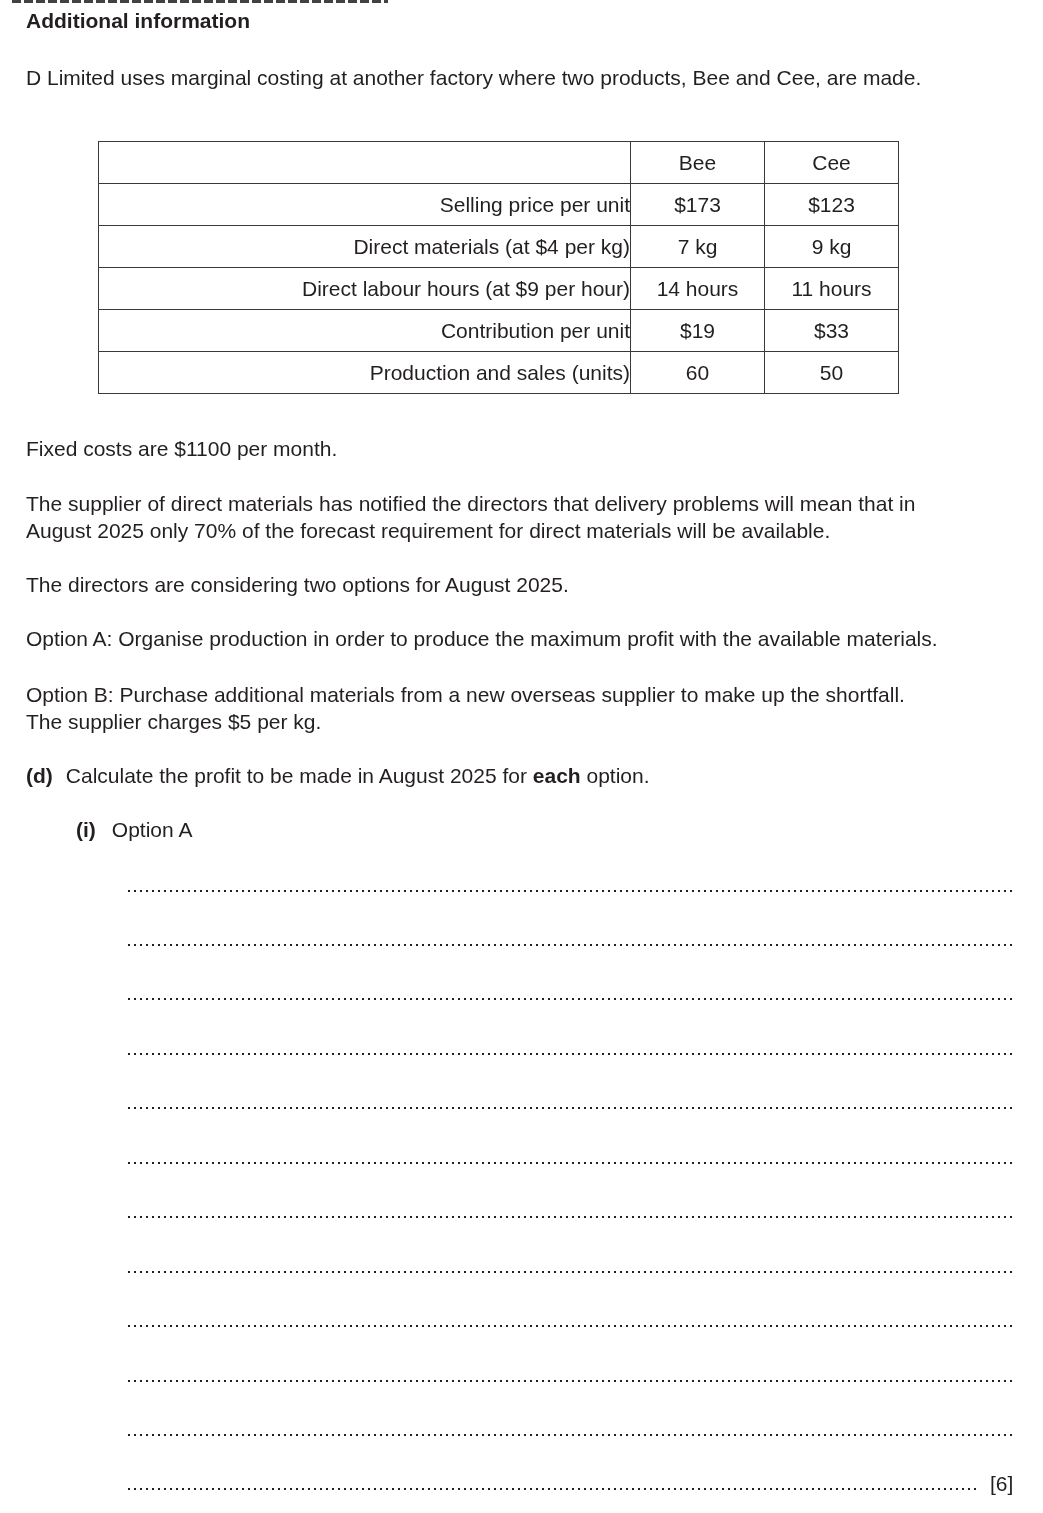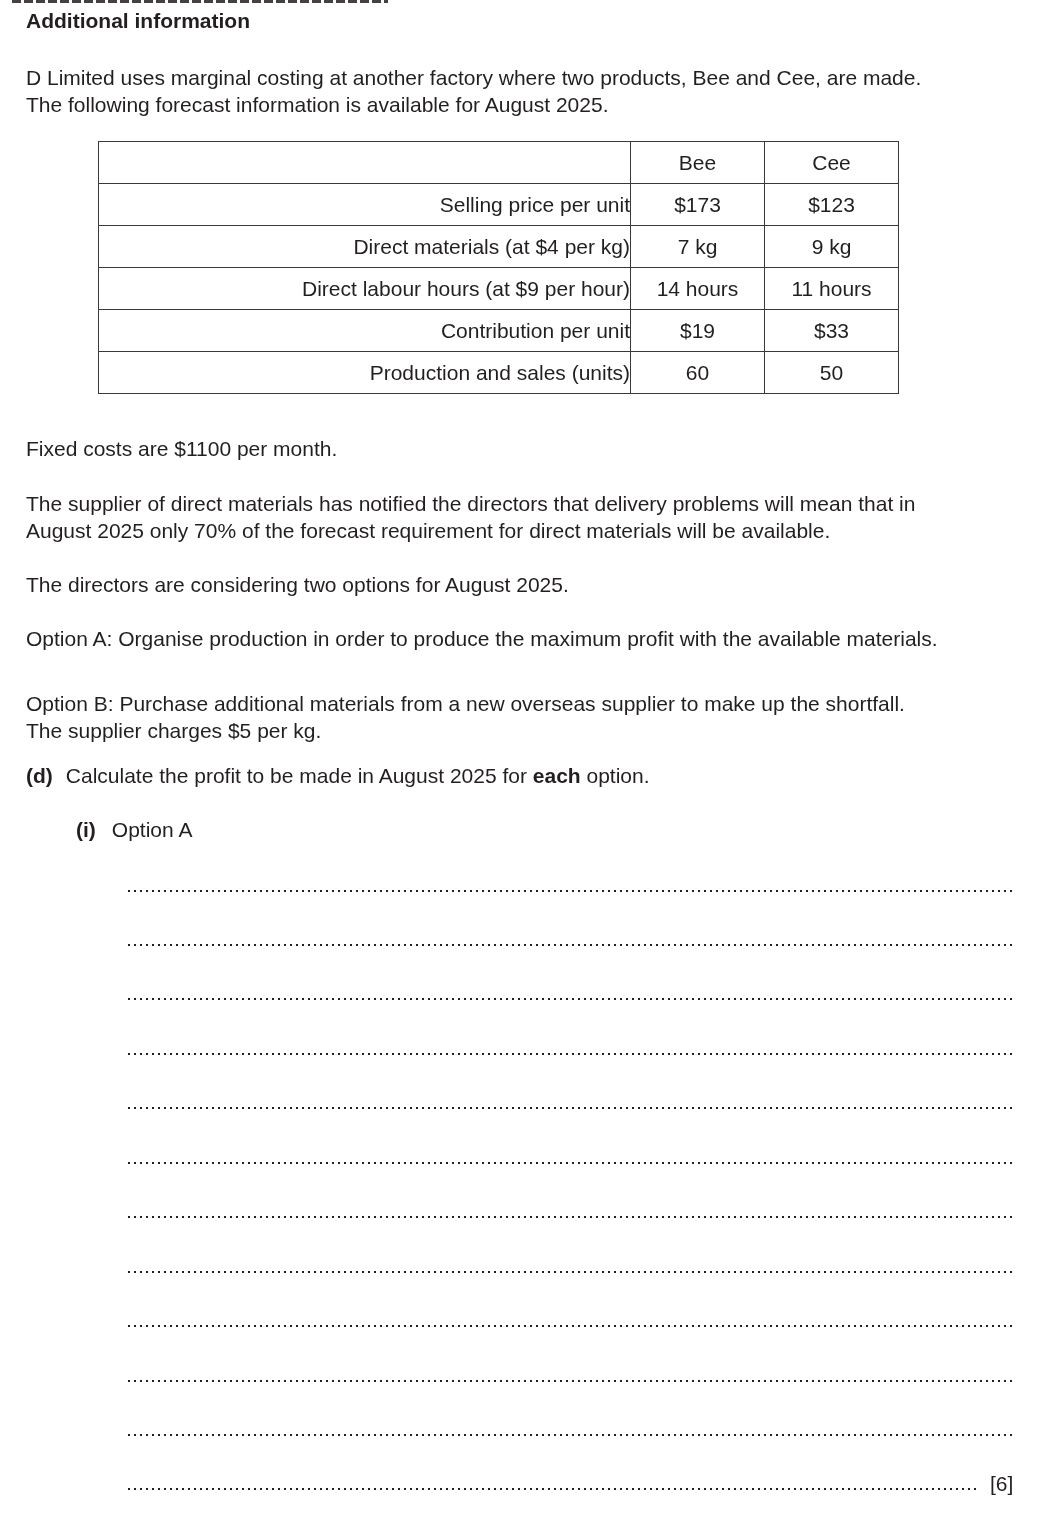--- a/index.html
+++ b/index.html
@@ -79,21 +79,20 @@
   </style>
 </head>
 <body>
 
 <div class="top-strip"></div>
 
 <div class="abs heading">Additional information</div>
 
 <div class="abs para" style="top:64px;">
   <span class="line">D Limited uses marginal costing at another factory where two products, Bee and Cee, are made.</span>
-  <span class="line">The following forecast information is available for August 2025.</span>
 </div>
 
 <table class="data">
   <tbody>
       <tr>
     <td class="label"></td>
     <td class="num">Bee</td>
     <td class="num">Cee</td>
   </tr>
   <tr>
@@ -128,21 +127,21 @@
 
 <div class="abs para" style="top:490px;">
   <span class="line">The supplier of direct materials has notified the directors that delivery problems will mean that in</span>
   <span class="line">August 2025 only 70% of the forecast requirement for direct materials will be available.</span>
 </div>
 
 <div class="abs" style="left:26px; top:573px;">The directors are considering two options for August 2025.</div>
 
 <div class="abs" style="left:26px; top:627px;">Option A: Organise production in order to produce the maximum profit with the available materials.</div>
 
-<div class="abs para" style="top:681px;margin-top:9px;">
+<div class="abs para" style="top:681px;">
   <span class="line">Option B: Purchase additional materials from a new overseas supplier to make up the shortfall.</span>
   <span class="line">The supplier charges $5 per kg.</span>
 </div>
 
 <div class="abs" style="left:26px; top:764px;">
   <span class="qlabel">(d)</span><span style="display:inline-block; width:13px;"></span><span>Calculate the profit to be made in August 2025 for </span><b>each</b><span> option.</span>
 </div>
 
 <div class="abs" style="left:76px; top:818px;">
   <span class="qlabel">(i)</span><span style="display:inline-block; width:16px;"></span><span>Option A</span>

